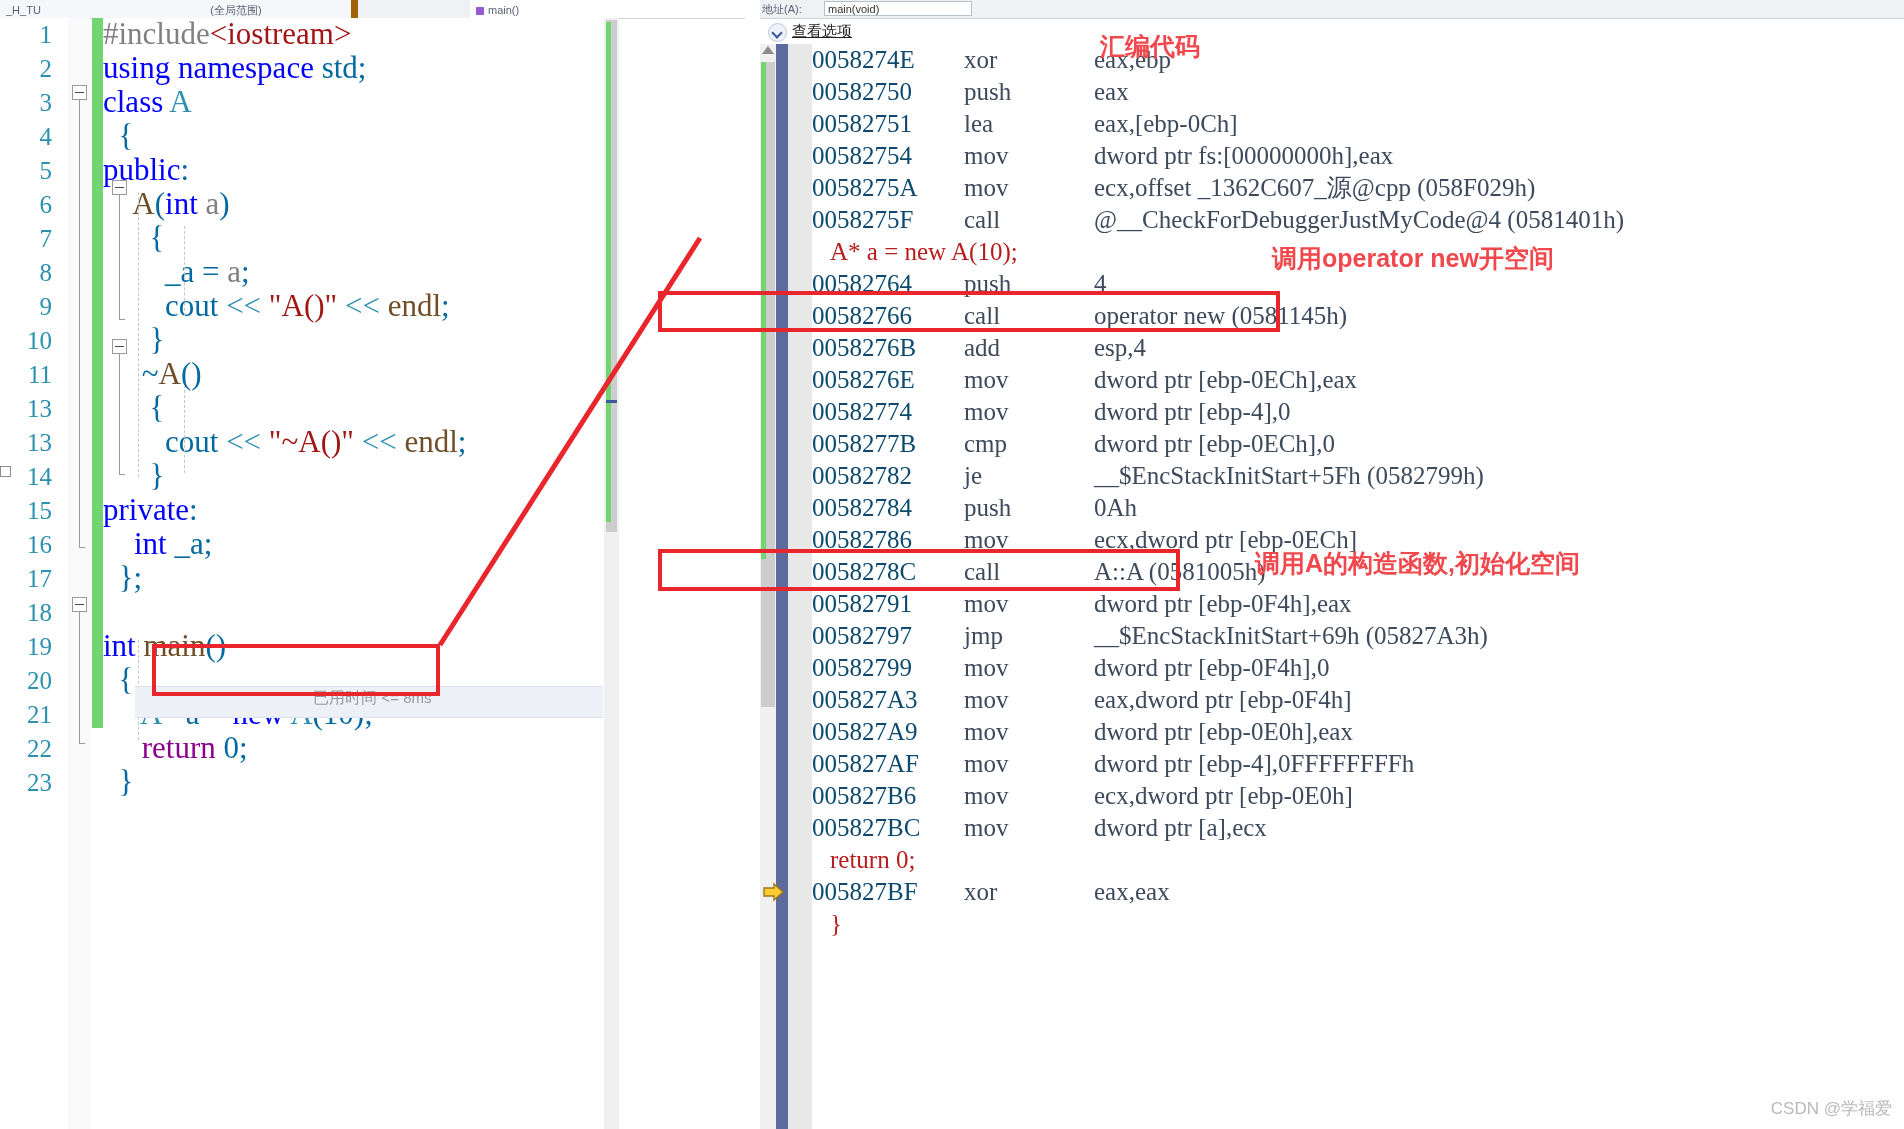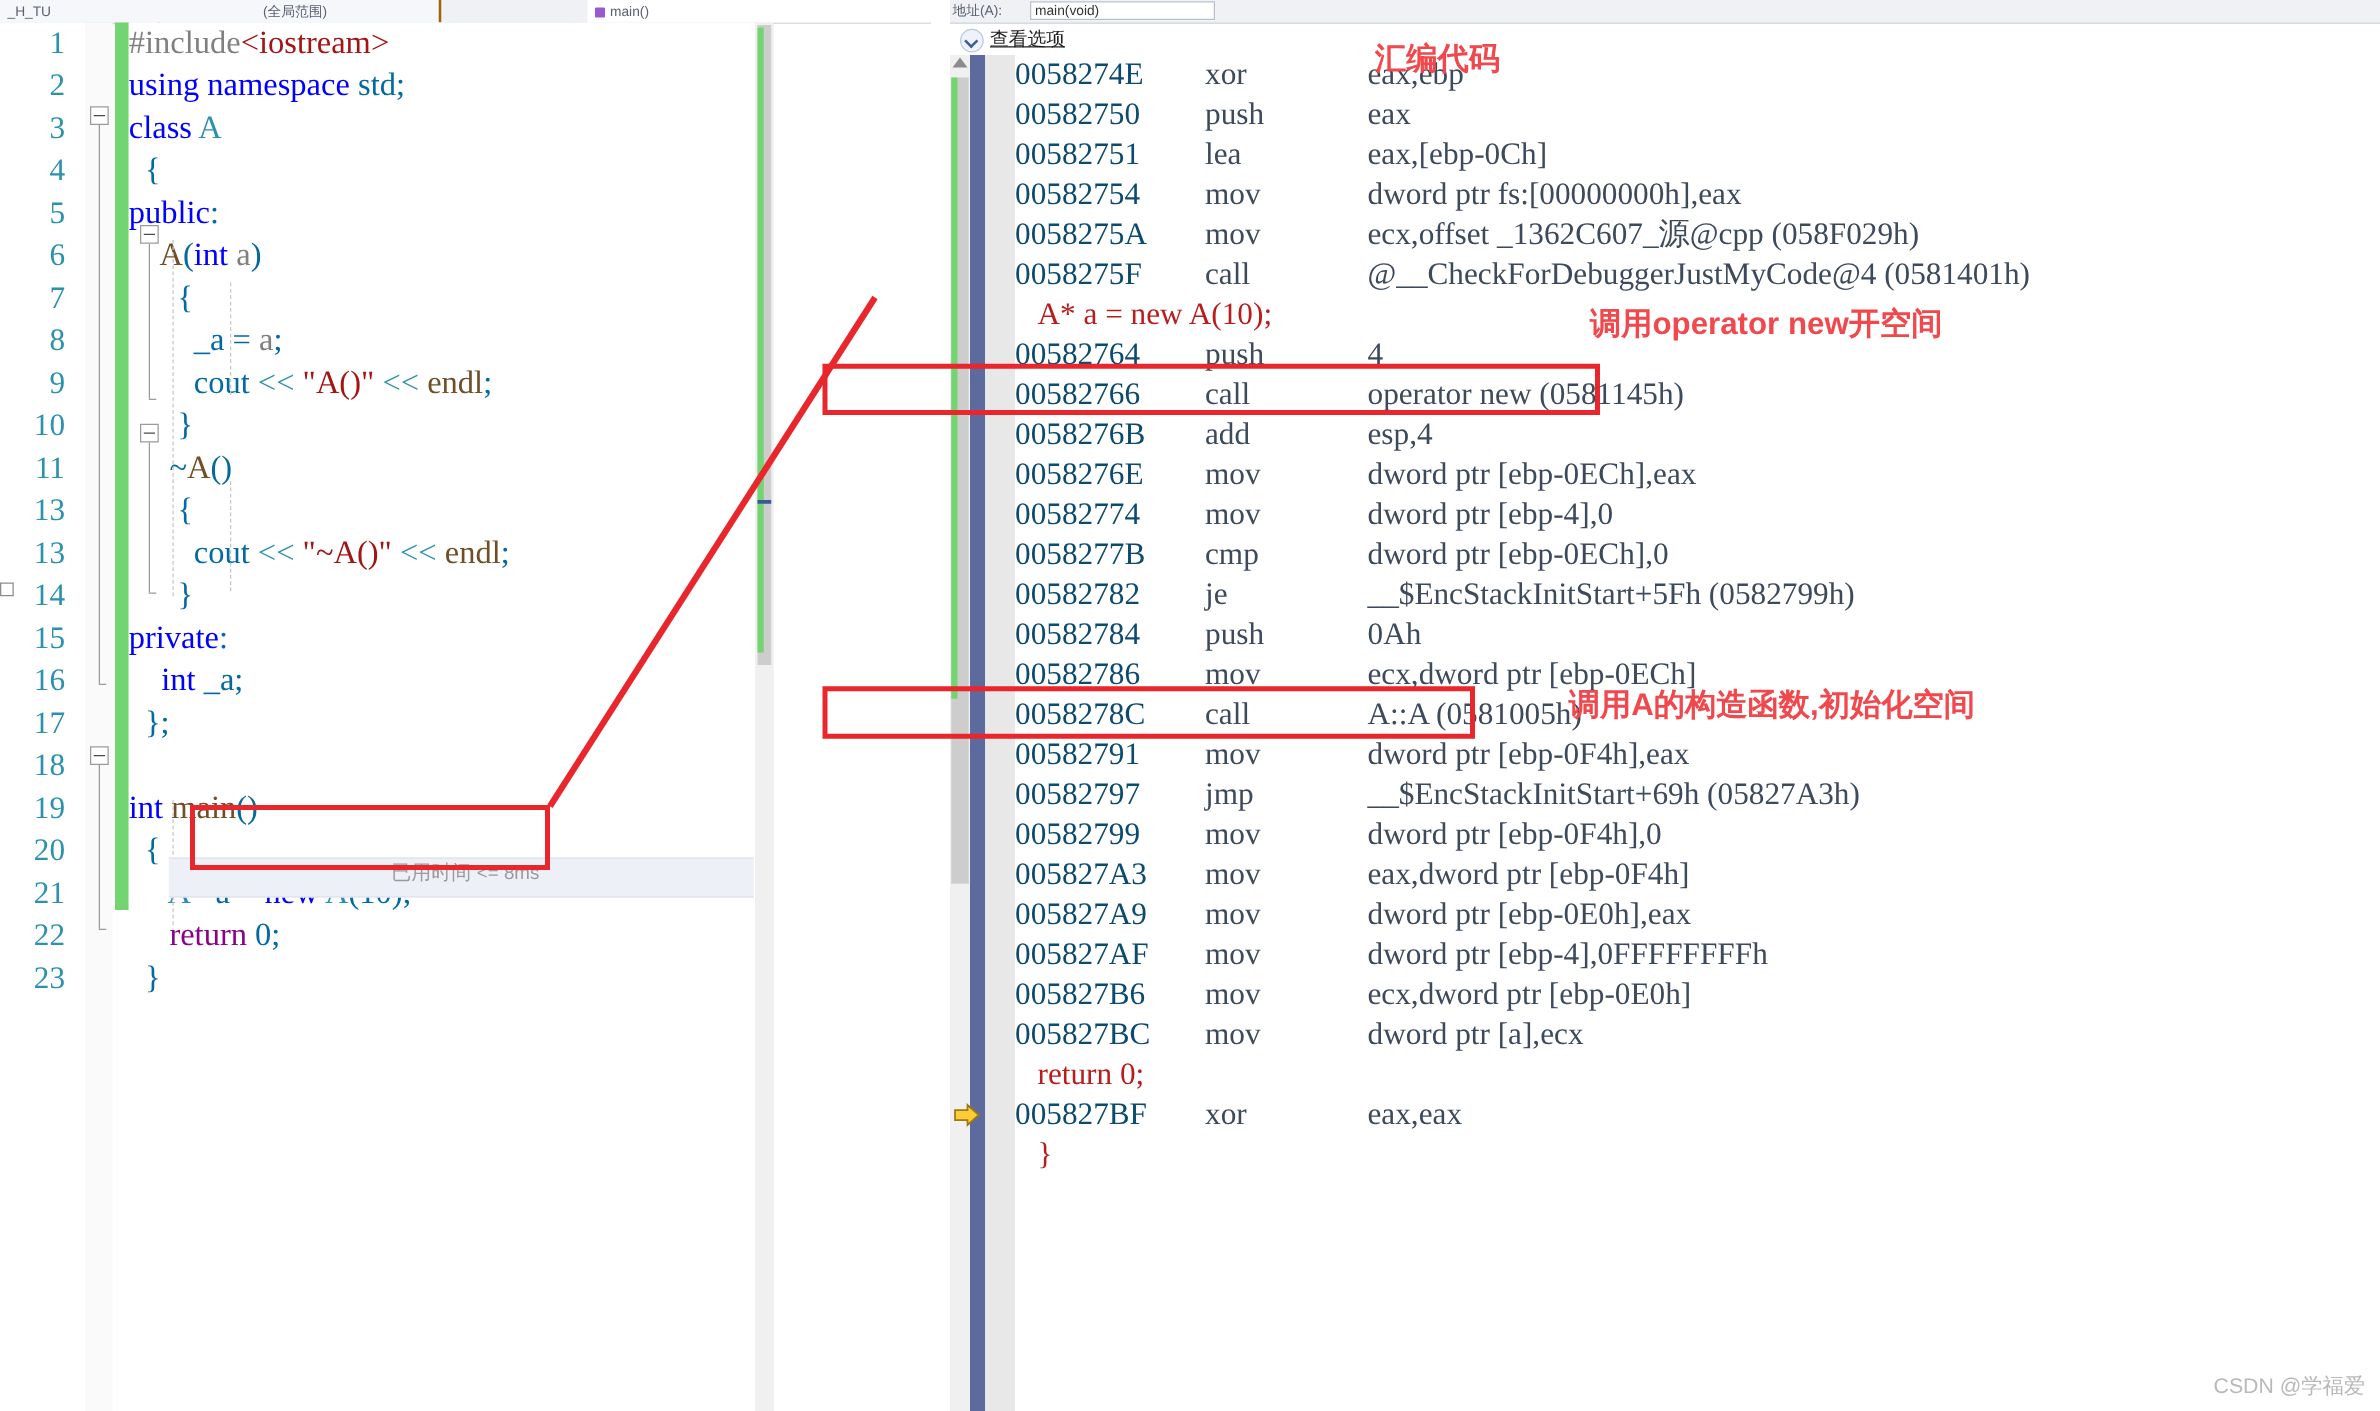--- a/index.html
+++ b/index.html
@@ -26,21 +26,21 @@
   #editor-tabstrip {
     position: absolute; left: 0; top: 0;
     width: 745px; height: 18px;
     background: #eff1f5;
     border-bottom: 1px solid #cfd3dc;
   }
   .tabstrip-seg {
     position: absolute;
     top: 0; height: 18px;
     background: #f6f7fa;
-    border-right: 2px solid #a16207;
+    border-right: 7px solid #a16207;
     color: #5b6070;
     font-family: "Liberation Sans", sans-serif;
     font-size: 11px;
     line-height: 20px;
     padding-left: 6px;
     overflow: hidden;
     white-space: nowrap;
   }
   #tab-seg-a { left: 0; width: 120px; }
   #tab-seg-b { left: 121px; width: 230px; text-align: center; padding-left: 0;}
@@ -81,21 +81,21 @@
     position: absolute; left: 103px; top: 18px;
     width: 510px; height: 1111px;
     background: #ffffff;
   }
   .codeline {
     position: absolute;
     left: 0;
     height: 34px;
     white-space: pre;
     font-family: "Liberation Serif", serif;
-    font-size: 26px;
+    font-size: 31px;
     line-height: 34px;
     color: #1f1f1f;
   }
   .kw     { color: #0000ff; }
   .type   { color: #2b91af; }
   .str    { color: #a31515; }
   .pre    { color: #808080; }
   .op     { color: #2b91af; }
   .func   { color: #6f4e28; }
   .param  { color: #808080; }

